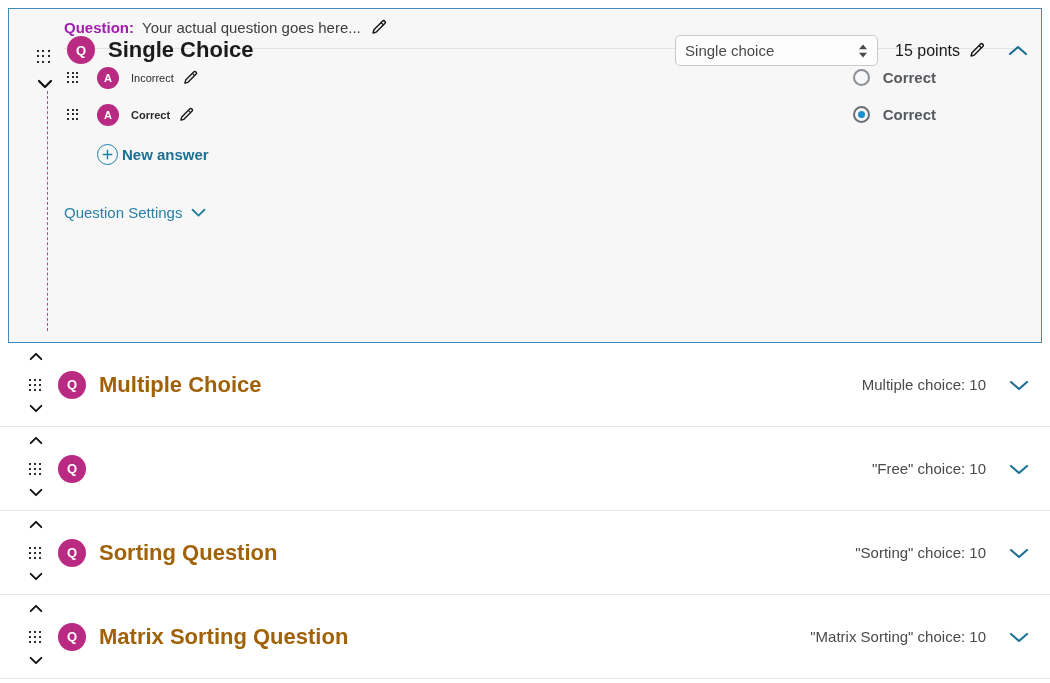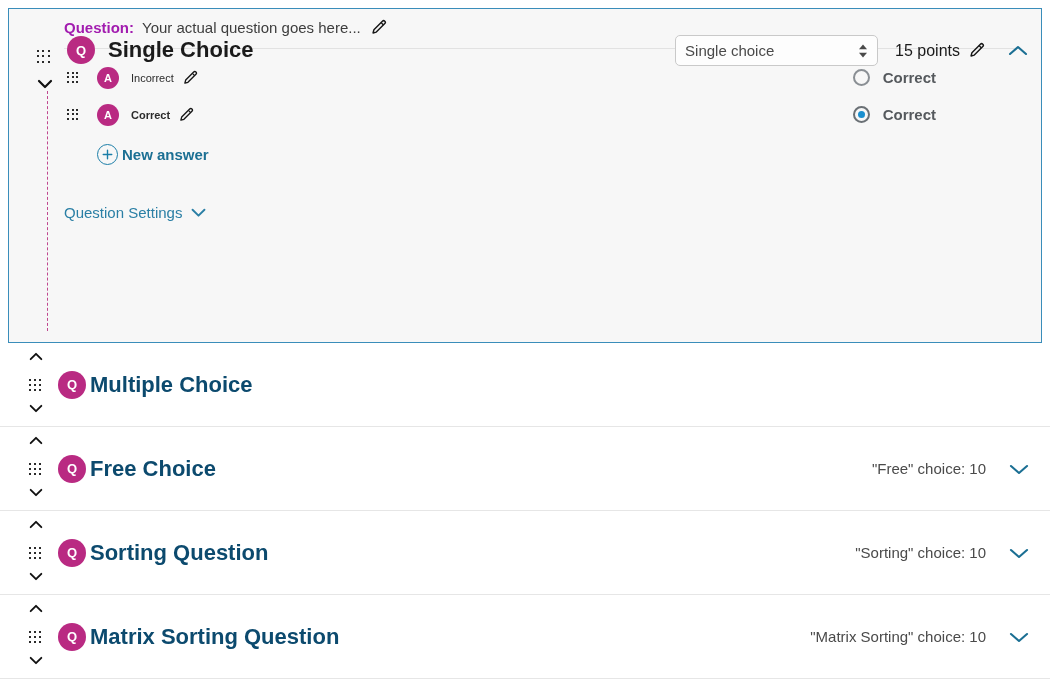--- a/index.html
+++ b/index.html
@@ -347,22 +347,22 @@
   .c-drag i { display:block; width:2px; height:2px; background:#2b2b2b; }
   .c-down {
     position: absolute;
     left: 28px; top: 60px;
     cursor: pointer;
   }
 
   .c-title {
     font-size: 22px;
     font-weight: bold;
-    color: #0c4a6e;
-    margin-left: 4px;
+    color: #a16207;
+    margin-left: 13px;
     white-space: nowrap;
   }
   .c-right {
     margin-left: auto;
     display: flex;
     align-items: center;
     padding-right: 20px;
   }
   .c-meta {
     font-size: 15px;
@@ -543,20 +543,28 @@
           <i></i>
         </span>
       <span class="c-down">
         <svg width="16" height="11" viewBox="0 0 18 12">
             <path d="M3 3 L9 9 L15 3" fill="none" stroke="#111" stroke-width="2.1" stroke-linecap="round" stroke-linejoin="round"></path>
           </svg>
       </span>
     </div>
     <span class="q-badge">Q</span>
     <span class="c-title">Multiple Choice</span>
+    <span class="c-right">
+      <span class="c-meta">Multiple choice: 10</span>
+      <span class="c-chev">
+        <svg width="22" height="14" viewBox="0 0 22 14">
+            <path d="M3 4 L11 11 L19 4" fill="none" stroke="#1b6f93" stroke-width="2.1" stroke-linecap="round" stroke-linejoin="round"></path>
+          </svg>
+      </span>
+    </span>
   </div>
 
   <div class="collapsed-row">
     <div class="c-rail">
       <span class="c-up">
         <svg width="16" height="11" viewBox="0 0 18 12">
             <path d="M3 9 L9 3 L15 9" fill="none" stroke="#111" stroke-width="2.1" stroke-linecap="round" stroke-linejoin="round"></path>
           </svg>
       </span>
       <span class="c-drag">
@@ -570,21 +578,20 @@
           <i></i>
           <i></i>
         </span>
       <span class="c-down">
         <svg width="16" height="11" viewBox="0 0 18 12">
             <path d="M3 3 L9 9 L15 3" fill="none" stroke="#111" stroke-width="2.1" stroke-linecap="round" stroke-linejoin="round"></path>
           </svg>
       </span>
     </div>
     <span class="q-badge">Q</span>
-    <span class="c-title">Free Choice</span>
     <span class="c-right">
       <span class="c-meta">"Free" choice: 10</span>
       <span class="c-chev">
         <svg width="22" height="14" viewBox="0 0 22 14">
             <path d="M3 4 L11 11 L19 4" fill="none" stroke="#1b6f93" stroke-width="2.1" stroke-linecap="round" stroke-linejoin="round"></path>
           </svg>
       </span>
     </span>
   </div>
 

